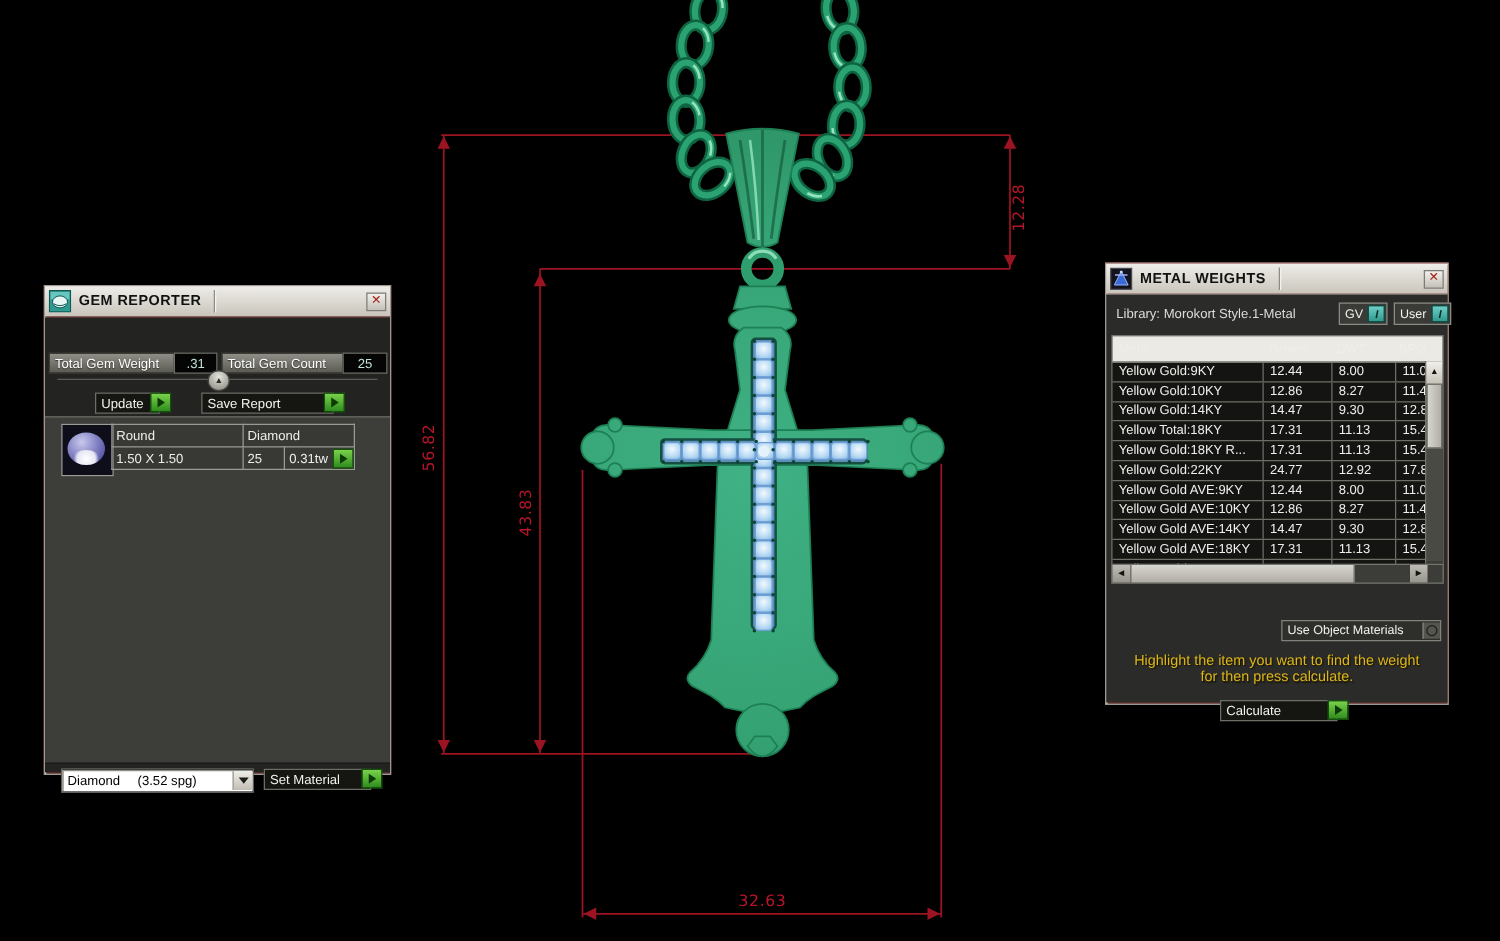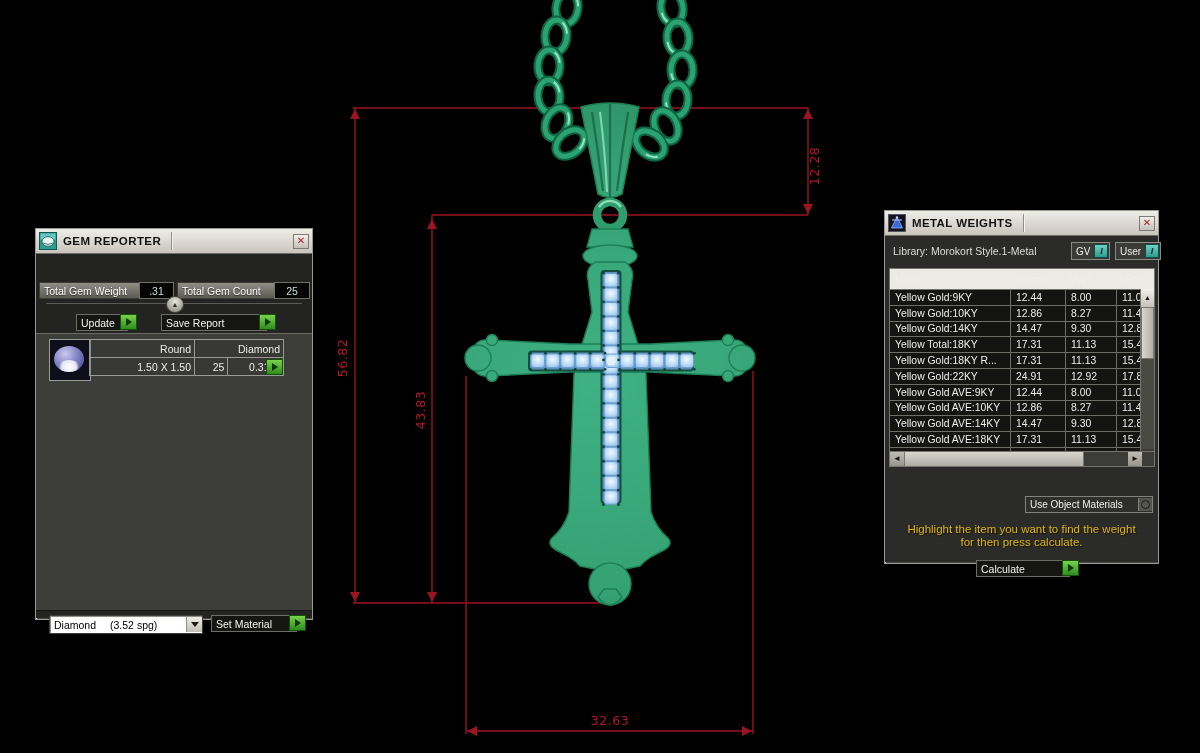--- a/index.html
+++ b/index.html
@@ -37,21 +37,21 @@
   .collapse-btn{position:absolute;left:50%;top:42px;width:16px;height:15px;margin-left:-8px;border-radius:50%;
                 background:radial-gradient(circle at 50% 30%,#e4e4de,#83837b);border:1px solid #45453f;
                 display:flex;align-items:center;justify-content:center;font-size:7px;color:#2c2c28;cursor:pointer;}
   .gr-list{position:absolute;left:0;top:79px;width:100%;height:276px;background:#3d3d39;border-top:1px solid #6c6c64;border-bottom:1px solid #151513;}
   .gem-thumb{position:absolute;left:13px;top:5px;width:40px;height:40px;background:#0e0e1b;border:1px solid #9c9c96;}
   .gem-thumb-stone{position:absolute;left:4px;top:6px;width:30px;height:26px;border-radius:50%;
       background:radial-gradient(circle at 38% 30%,#c9c9ec 0%,#8d8dcb 40%,#5c5ca8 75%,#3c3c80 100%);}
   .gem-thumb-glint{position:absolute;left:8px;top:20px;width:22px;height:12px;border-radius:50%;
       background:radial-gradient(circle at 50% 60%,#ffffff 0%,#e6e6f4 55%,rgba(230,230,244,0) 78%);}
   .gr-table{position:absolute;left:53px;top:5px;border-collapse:collapse;color:#ececea;font-size:10.5px;}
-  .gr-table td{border:1px solid #9a9a94;text-align:right;height:17px;padding:0 3px;background:rgba(0,0,0,.08);}
+  .gr-table td{border:1px solid #9a9a94;text-align:left;height:17px;padding:0 3px;background:rgba(0,0,0,.08);}
   .gr-combo{position:absolute;left:13px;top:361px;width:152px;height:17px;background:#fff;border:1px solid #3e3e38;
             box-shadow:inset 1px 1px 0 #8e8e88;display:flex;align-items:center;font-size:10.5px;color:#000;cursor:pointer;}
   .gr-combo .cv{padding-left:4px;}
   .gr-combo .cs{margin-left:14px;}
   .dd-btn{margin-left:auto;width:15px;height:15px;background:linear-gradient(#efede8,#c2beb5);border-left:1px solid #8e8e88;
           display:flex;align-items:center;justify-content:center;}
   .dd-tri{width:0;height:0;border-top:5px solid #1c1c18;border-left:4px solid transparent;border-right:4px solid transparent;}
 
   
   #metal-weights{left:884px;top:210px;width:273px;height:352px;}
@@ -432,21 +432,21 @@
             <div class="mw-cell c3">15.41</div>
           </div>
           <div class="mw-row">
             <div class="mw-cell c0">Yellow Gold:18KY R...</div>
             <div class="mw-cell c1">17.31</div>
             <div class="mw-cell c2">11.13</div>
             <div class="mw-cell c3">15.41</div>
           </div>
           <div class="mw-row">
             <div class="mw-cell c0">Yellow Gold:22KY</div>
-            <div class="mw-cell c1">24.91</div>
+            <div class="mw-cell c1">24.77</div>
             <div class="mw-cell c2">12.92</div>
             <div class="mw-cell c3">17.85</div>
           </div>
           <div class="mw-row">
             <div class="mw-cell c0">Yellow Gold AVE:9KY</div>
             <div class="mw-cell c1">12.44</div>
             <div class="mw-cell c2">8.00</div>
             <div class="mw-cell c3">11.08</div>
           </div>
           <div class="mw-row">

